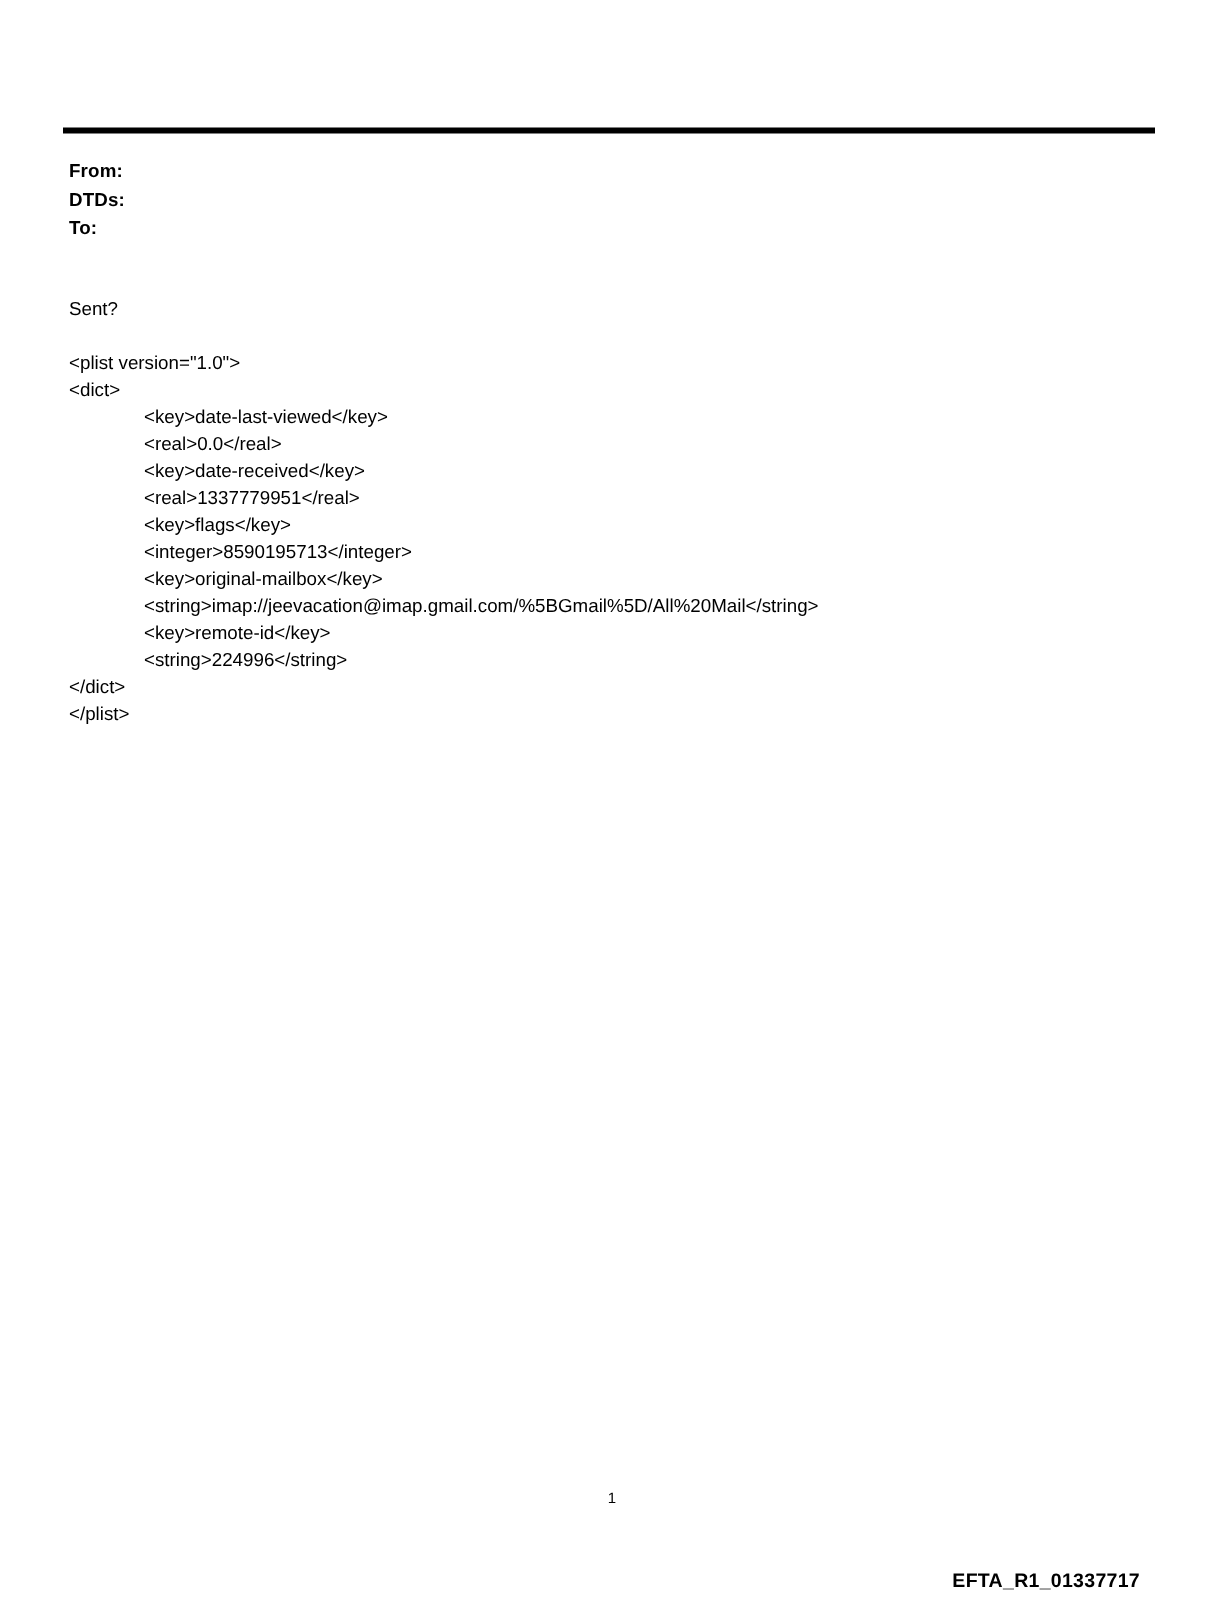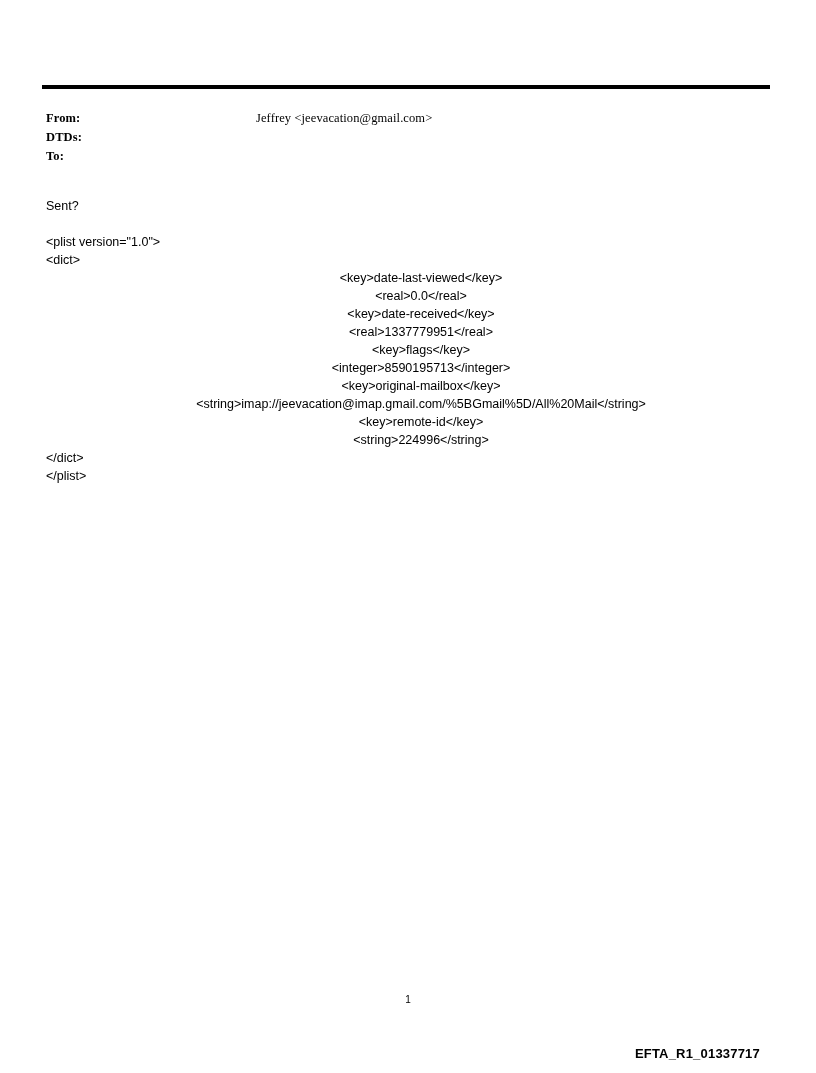--- a/index.html
+++ b/index.html
@@ -30,24 +30,23 @@
     background: #000000;
   }
   .headers {
     position: absolute;
     left: 46px;
     top: 107px;
     width: 700px;
   }
   .hdr-row {
     display: flex;
-    align-items: flex-end;
+    align-items: flex-start;
     height: 19px;
     font-size: 12.5px;
-    font-family: Liberation Serif, serif;
   }
   .hdr-label {
     width: 210px;
     font-weight: bold;
     letter-spacing: 0.1px;
   }
   .hdr-value {
     flex: 1;
     font-weight: normal;
     letter-spacing: 0.1px;
@@ -71,21 +70,20 @@
     font-size: 12.5px;
     line-height: 18px;
     white-space: pre-wrap;
     word-wrap: break-word;
   }
   .xml-line {
     min-height: 18px;
   }
   .indent {
     padding-left: 50px;
-    text-align: center;
   }
   .page-number {
     position: absolute;
     left: 0;
     top: 994px;
     width: 816px;
     text-align: center;
     font-size: 10px;
   }
   .bates {
@@ -100,21 +98,20 @@
 </head>
 <body>
 
 <div class="page">
 
   <div class="rule"></div>
 
   <div class="headers">
     <div class="hdr-row">
       <div class="hdr-label">From:</div>
-      <div class="hdr-value">Jeffrey  &lt;jeevacation@gmail.com&gt;</div>
     </div>
     <div class="hdr-row">
       <div class="hdr-label">DTDs:</div>
     </div>
     <div class="hdr-row">
       <div class="hdr-label">To:</div>
     </div>
   </div>
 
   <div class="body-text">

